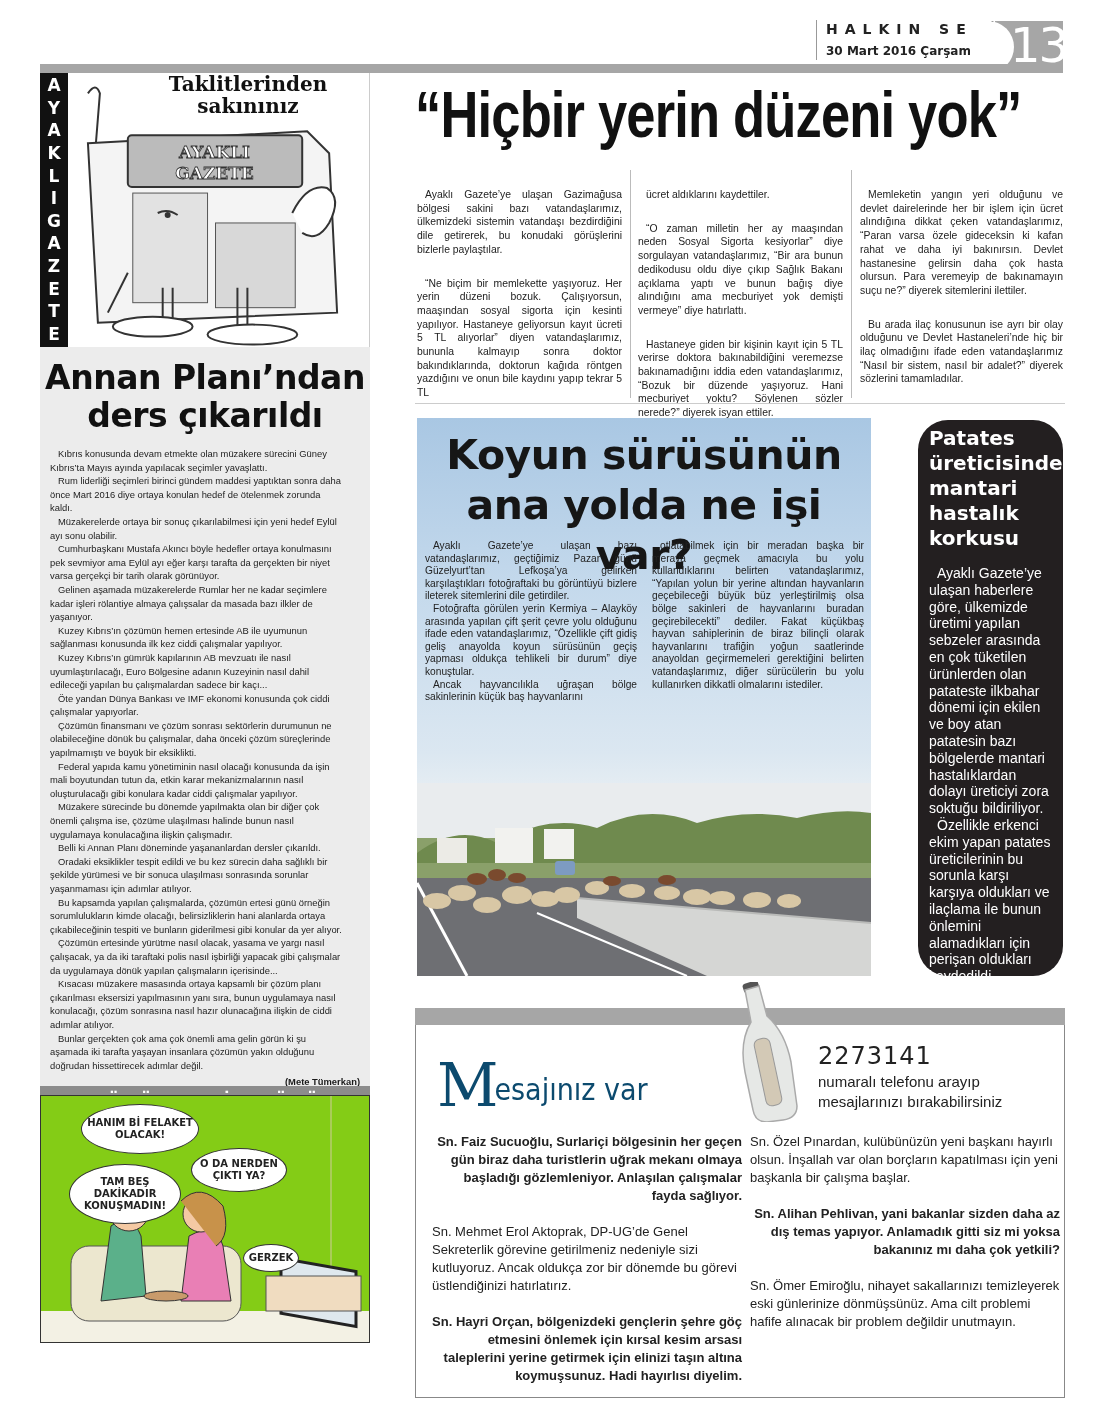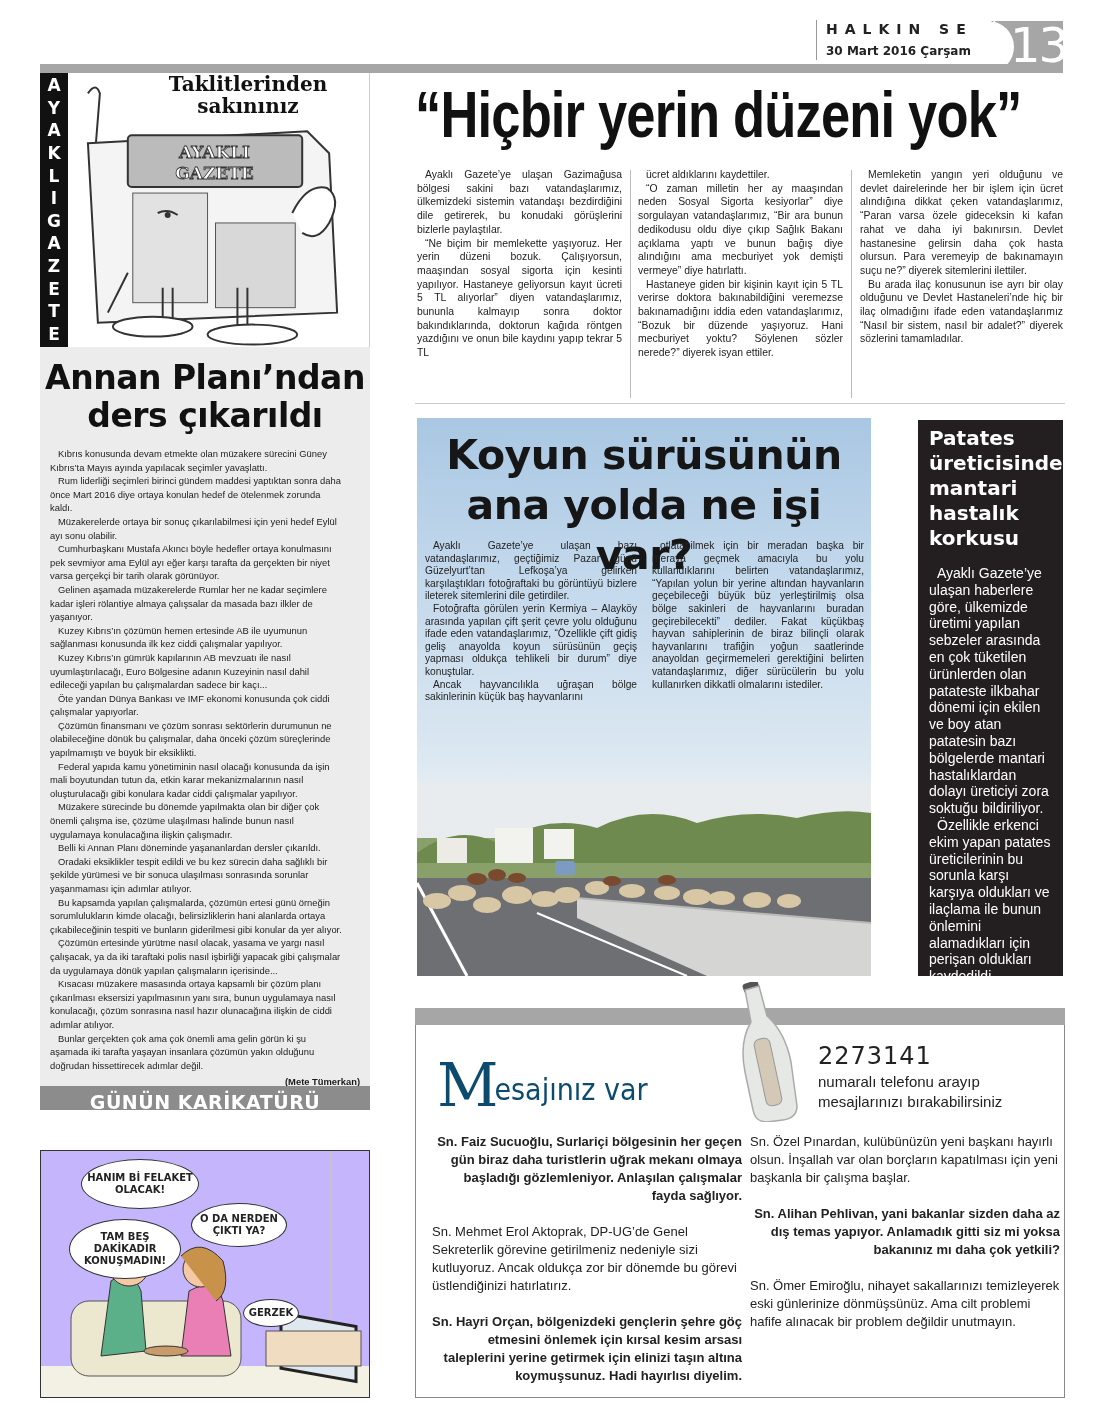--- a/index.html
+++ b/index.html
@@ -24,44 +24,44 @@
 
   
   .annan-box { position: absolute; left: 40px; top: 347px; width: 330px; height: 756px; background: #ececec; }
   .annan-title { text-align: center; font: bold 33px "DejaVu Sans", sans-serif; line-height: 38px; color: #111; padding-top: 12px; letter-spacing: -0.5px; }
   .annan-body { padding: 12px 28px 0 10px; font-size: 9.4px; line-height: 13.6px; color: #222; }
   .annan-body p { text-indent: 8px; }
   .annan-author { text-align: right; font-weight: bold; font-size: 9.4px; padding: 4px 10px 0 12px; }
 
   
   .cartoon-header { position: absolute; left: 40px; top: 1086px; width: 330px; height: 24px; background: #8c8c8c; color: #fff; text-align: center; font: bold 19px "DejaVu Sans", sans-serif; line-height: 33px; letter-spacing: 0.5px; }
-  .cartoon-frame { position: absolute; left: 40px; top: 1150px; width: 330px; height: 248px; border: 1px solid #333; background: #c4b5fd; overflow: hidden; }
+  .cartoon-frame { position: absolute; left: 40px; top: 1095px; width: 330px; height: 248px; border: 1px solid #333; background: #84cc16; overflow: hidden; }
   .bubble { position: absolute; background: #fff; border: 1.5px solid #333; border-radius: 50%; text-align: center; font: bold 10px "DejaVu Sans", sans-serif; color: #222; line-height: 12px; display: flex; align-items: center; justify-content: center; }
 
   
   .main-headline { position: absolute; left: 415px; top: 78px; width: 650px; font: bold 64px "Liberation Sans Narrow", "Liberation Sans", sans-serif; transform: scaleX(0.82); transform-origin: left top; white-space: nowrap; color: #111; letter-spacing: -1px; }
   .col { position: absolute; top: 168px; font-size: 10.4px; line-height: 13.7px; color: #222; text-align: justify; }
-  .col p { text-indent: 8px; }
+  .col p { text-indent: 8px; margin-top: 20px; }
   .col1 { left: 417px; width: 205px; }
   .col2 { left: 638px; width: 205px; }
   .col3 { left: 860px; width: 203px; }
   .col-rule { position: absolute; top: 170px; width: 1px; height: 228px; background: #bbb; }
   .top-bottom-rule { position: absolute; left: 415px; top: 403px; width: 650px; height: 1px; background: #ccc; }
 
   
   .sheep-box { position: absolute; left: 417px; top: 418px; width: 454px; height: 558px; background: linear-gradient(180deg, #a9c7e3 0%, #c4d9ec 30%, #dbe7f1 60%, #eef2f4 72%, #ebeef0 100%); overflow: hidden; }
   .sheep-title { position: absolute; left: 0; top: 12px; width: 100%; text-align: center; font: bold 41px "DejaVu Sans", sans-serif; line-height: 50px; color: #161616; letter-spacing: -0.5px; }
   .sheep-col { position: absolute; top: 122px; width: 212px; font-size: 10.2px; line-height: 12.6px; color: #222; text-align: justify; }
   .sheep-col p { text-indent: 8px; }
   .sheep-col1 { left: 8px; }
   .sheep-col2 { left: 235px; }
   .photo { position: absolute; left: 0; top: 365px; width: 454px; height: 193px; }
 
   
-  .potato-box { position: absolute; left: 918px; top: 420px; width: 145px; height: 556px; background: #231f20; color: #fff; padding: 6px 10px 0 11px; }
+  .potato-box { position: absolute; left: 918px; top: 420px; width: 145px; height: 556px; background: #231f20; color: #fff; padding: 6px 10px 0 11px; border-radius: 30px; }
   .potato-title { font: bold 20px "DejaVu Sans", sans-serif; line-height: 25px; }
   .potato-body { margin-top: 14px; font-size: 14px; line-height: 16.8px; }
   .potato-body p { text-indent: 8px; }
 
   
   .msg-bar { position: absolute; left: 415px; top: 1008px; width: 650px; height: 17px; background: #a6a6a6; }
   .msg-box { position: absolute; left: 415px; top: 1025px; width: 650px; height: 373px; border: 1px solid #888; border-top: none; background: #fff; }
   .msg-title { position: absolute; left: 437px; top: 1050px; font: 30px "DejaVu Sans", sans-serif; color: #0c4a6e; white-space: nowrap; font-stretch: condensed; }
   .msg-title .bigm { font: 60px "DejaVu Serif", serif; vertical-align: -6px; letter-spacing: -4px; }
   .msg-phone { position: absolute; left: 818px; top: 1042px; font: 24px "DejaVu Sans", sans-serif; color: #222; letter-spacing: 1px; }

